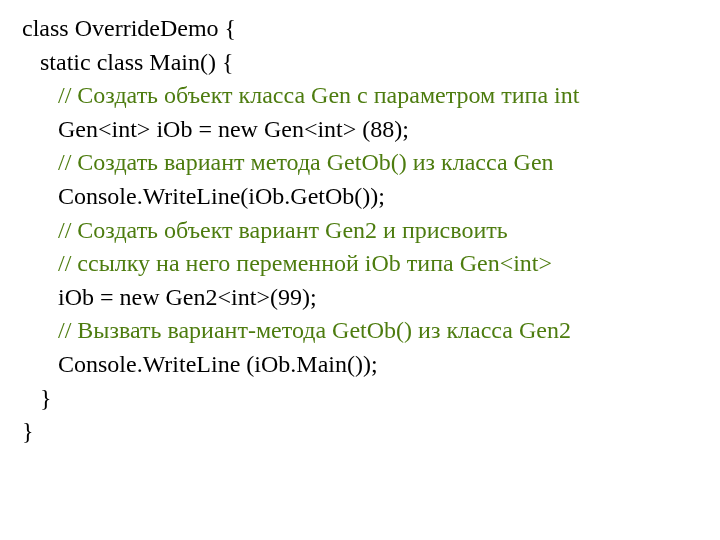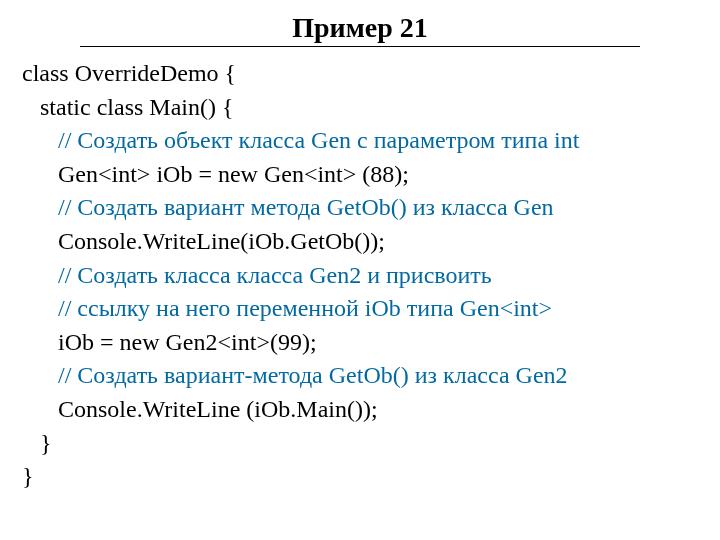--- a/index.html
+++ b/index.html
@@ -25,34 +25,33 @@
     border-bottom: 1px solid #000;
     margin: 0 auto 10px auto;
     width: 560px;
   }
   .code {
     font-size: 24px;
     line-height: 1.4;
     white-space: pre;
   }
   .kw { font-weight: normal; }
-  .cm { color: #0369a1; }
+  .cm { color: #4d7c0f; }
 </style>
 </head>
 <body>
 
 <div class="slide">
-  <div class="title">Пример 21</div>
 
   <div class="code"><span><span class="kw">class</span><span> OverrideDemo {</span></span>
 <span><span>   </span><span class="kw">static</span><span> class Main() {</span></span>
 <span><span>      </span><span class="cm">// Создать объект класса Gen с параметром типа int</span></span>
 <span><span>      </span><span>Gen&lt;int&gt; iOb = </span><span class="kw">new</span><span> Gen&lt;int&gt; (88);</span></span>
 <span><span>      </span><span class="cm">// Создать вариант метода GetOb() из класса Gen</span></span>
 <span><span>      </span><span>Console.WriteLine(iOb.GetOb());</span></span>
-<span><span>      </span><span class="cm">// Создать класса класса Gen2 и присвоить</span></span>
+<span><span>      </span><span class="cm">// Создать объект вариант Gen2 и присвоить</span></span>
 <span><span>      </span><span class="cm">// ссылку на него переменной iOb типа Gen&lt;int&gt;</span></span>
 <span><span>      </span><span>iOb = </span><span class="kw">new</span><span> Gen2&lt;int&gt;(99);</span></span>
-<span><span>      </span><span class="cm">// Создать вариант-метода GetOb() из класса Gen2</span></span>
+<span><span>      </span><span class="cm">// Вызвать вариант-метода GetOb() из класса Gen2</span></span>
 <span><span>      </span><span>Console.WriteLine (iOb.Main());</span></span>
 <span><span>   </span><span>}</span></span>
 <span><span>}</span></span></div>
 </div>
 
 </body></html>

